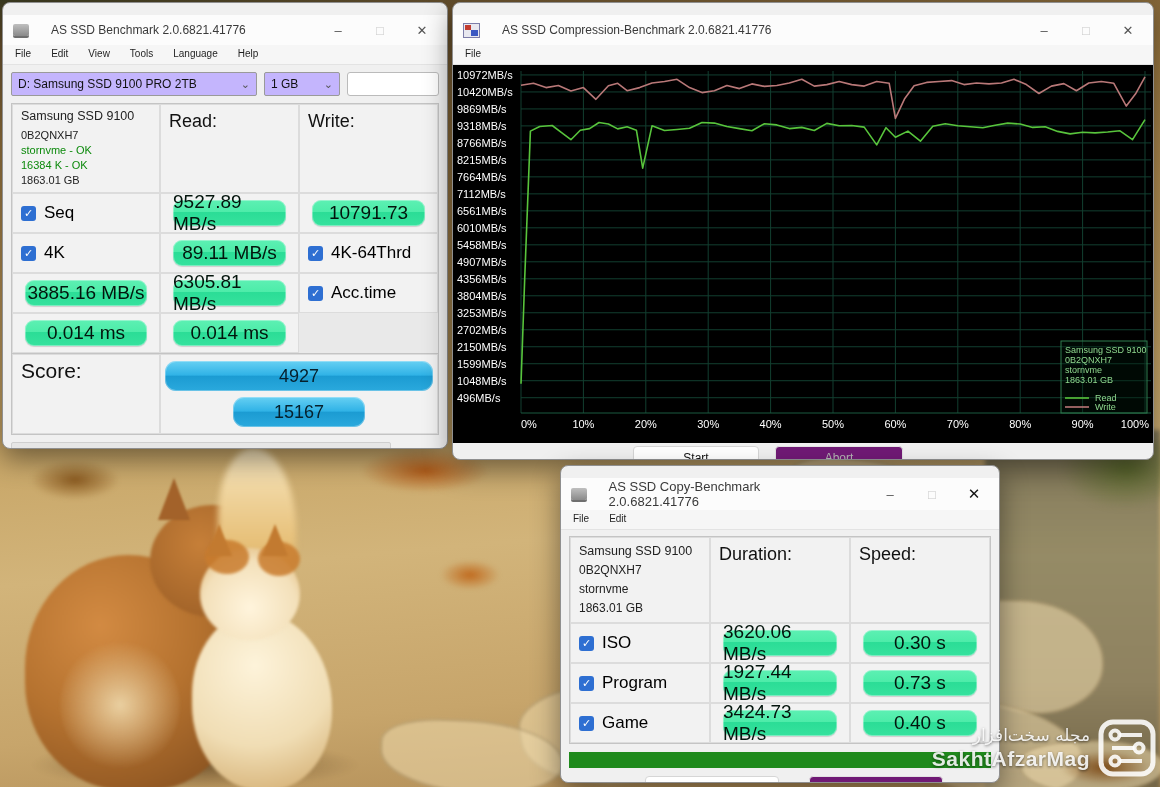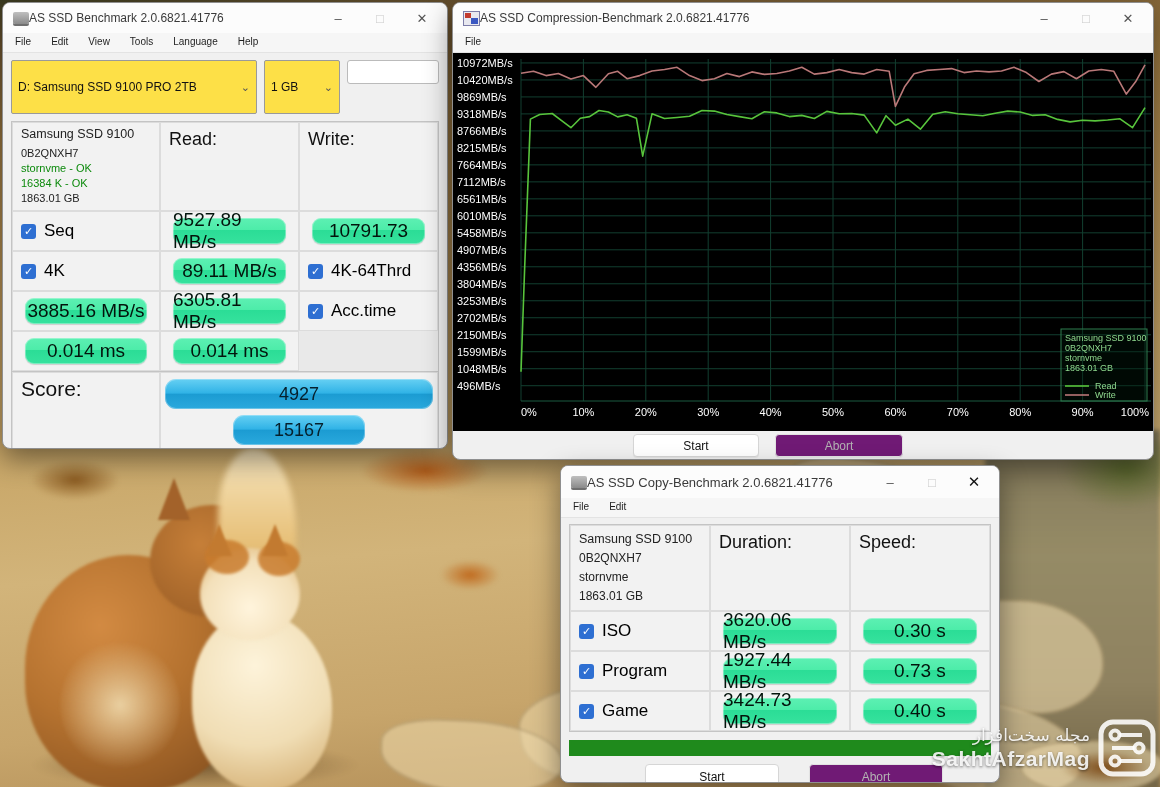--- a/index.html
+++ b/index.html
@@ -9,33 +9,33 @@
   
   .bg{position:absolute;pointer-events:none;}
   .bg-wall{left:985px;top:430px;width:175px;height:360px;background:linear-gradient(180deg,#7d7457 0%,#938a66 35%,#8d8160 70%,#6f6346 100%);filter:blur(2px);opacity:.95;}
   .bg-foliage{left:1060px;top:440px;width:110px;height:70px;background:radial-gradient(ellipse at 60% 40%,#5d6b2e 0%,rgba(93,107,46,0) 70%);filter:blur(3px);}
   .stone{position:absolute;background:rgba(236,216,172,.55);border:2px solid rgba(110,85,50,.30);border-radius:34% 58% 46% 60%;filter:blur(1.5px);}
   .leaves{position:absolute;filter:blur(2px);}
   .cat-part{position:absolute;filter:blur(1.5px);}
   
   .win{position:absolute;background:#f0f0f0;border:1px solid #8f8f8f;border-radius:8px;
        box-shadow:0 10px 28px rgba(0,0,0,.45);overflow:hidden;}
-  .titlebar{height:30px;background:#fcfcfc;display:flex;align-items:center;gap:0;padding:0 4px 0 10px;font-size:12px;color:#3a3a3a;}
+  .titlebar{height:30px;background:#fcfcfc;display:flex;align-items:center;gap:22px;padding:0 4px 0 10px;font-size:12px;color:#3a3a3a;margin-top:12px;}
   .caption{margin-left:auto;display:flex;align-items:center;}
   .caption span{width:42px;text-align:center;font-size:13px;color:#555;cursor:default;}
   .menubar{background:#f6f6f6;display:flex;gap:20px;padding:3px 12px 5px;font-size:10px;color:#1f1f1f;border-bottom:1px solid #e3e3e3;}
   .drive-icon{width:16px;height:12px;background:linear-gradient(180deg,#bfbfbf,#8a8a8a);border-radius:2px;box-shadow:0 2px 0 #6f6f6f;}
   .form-icon{width:15px;height:13px;position:relative;background:#e8e8ef;border:1px solid #7d7da8;}
   .form-icon i{position:absolute;display:block;}
   .form-icon .sq-red{left:1px;top:1px;width:6px;height:5px;background:#c23b2e;}
   .form-icon .sq-blue{right:1px;bottom:1px;width:7px;height:6px;background:#3b58c2;}
   
   .pad{padding:7px 8px 0;}
   .toolbar{display:flex;gap:7px;}
-  .selectbox{height:22px;background:#fde047;border:1px solid #9a9a9a;font-size:12px;color:#111;display:flex;align-items:center;justify-content:space-between;padding:15px 6px;border-radius:2px;}
+  .selectbox{height:22px;background:#c4b5fd;border:1px solid #9a9a9a;font-size:12px;color:#111;display:flex;align-items:center;justify-content:space-between;padding:0 6px;border-radius:2px;}
   .chev{color:#555;font-size:11px;margin-left:8px;}
   .textbox{flex:1;height:22px;background:#fff;border:1px solid #bbb;border-radius:3px;}
   .grid{margin-top:7px;border:1px solid #c4c4c4;background:#e9e9e9;display:grid;}
   .cell{background:#f2f2f2;border:1px solid #dcdcdc;margin:0;padding:4px 8px;}
   .hdr-col{font-size:18px;color:#111;padding-top:6px;}
   .driveinfo{font-size:11px;line-height:15px;color:#222;}
   .driveinfo .model{font-size:12.5px;margin-bottom:4px;}
   .ok{color:#0d8a0d;}
   .rowlabel{display:flex;align-items:center;gap:8px;font-size:17px;color:#000;}
   .cb{width:15px;height:15px;border-radius:3px;background:#2e6fd2;color:#fff;font-size:11px;line-height:15px;text-align:center;flex:0 0 15px;}

